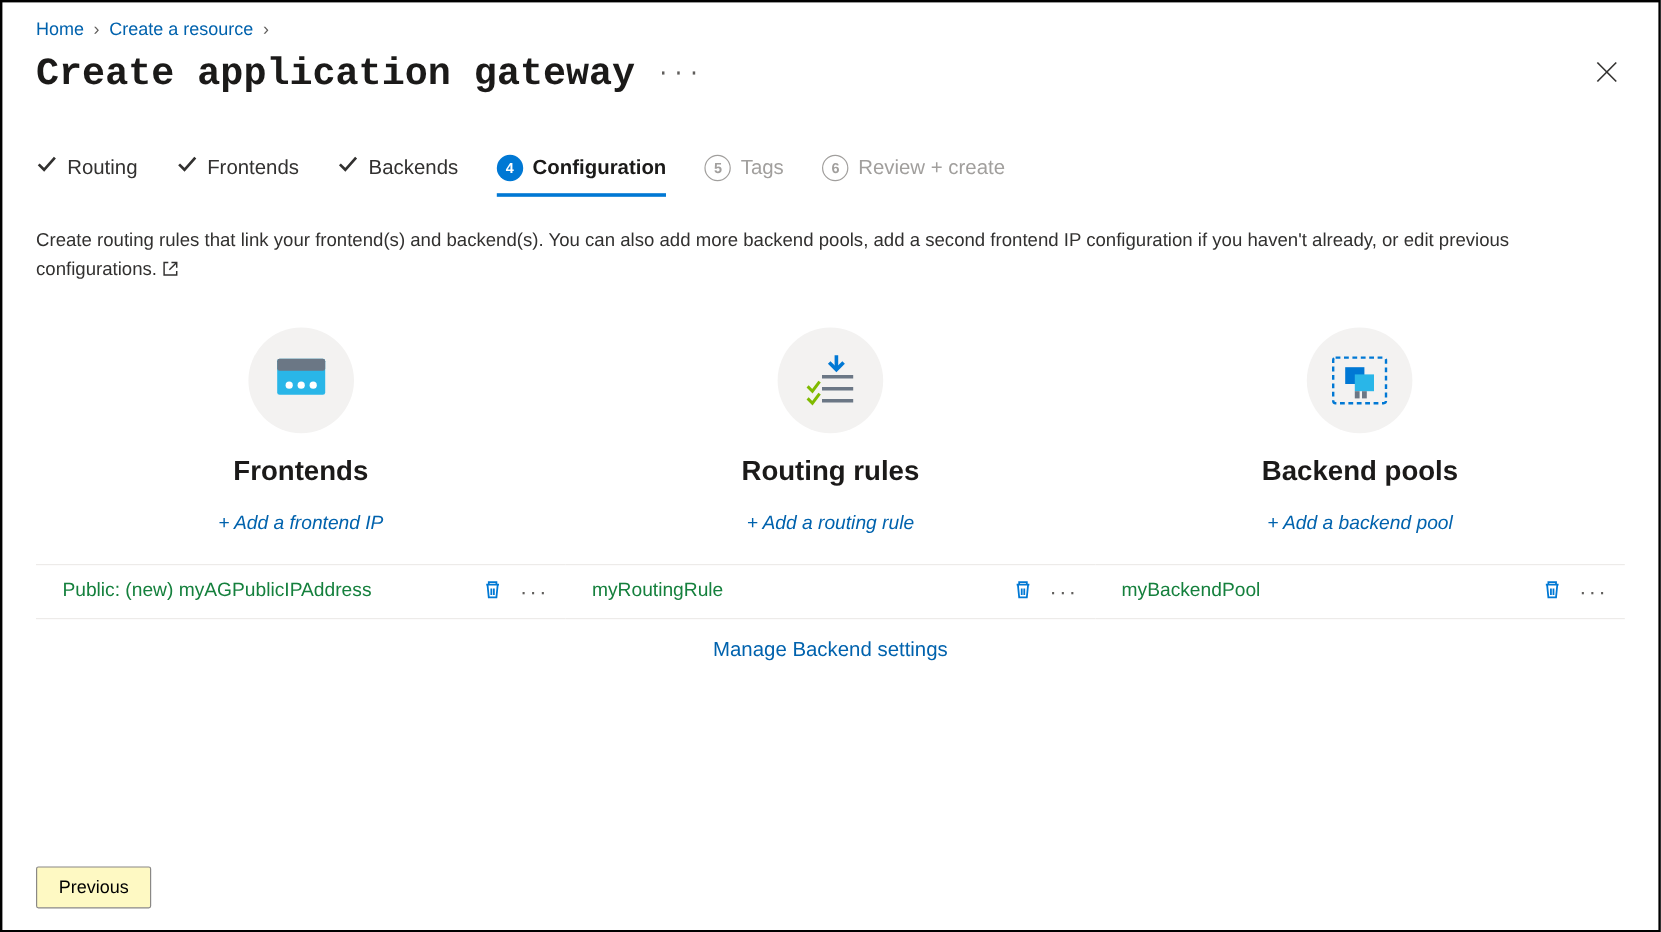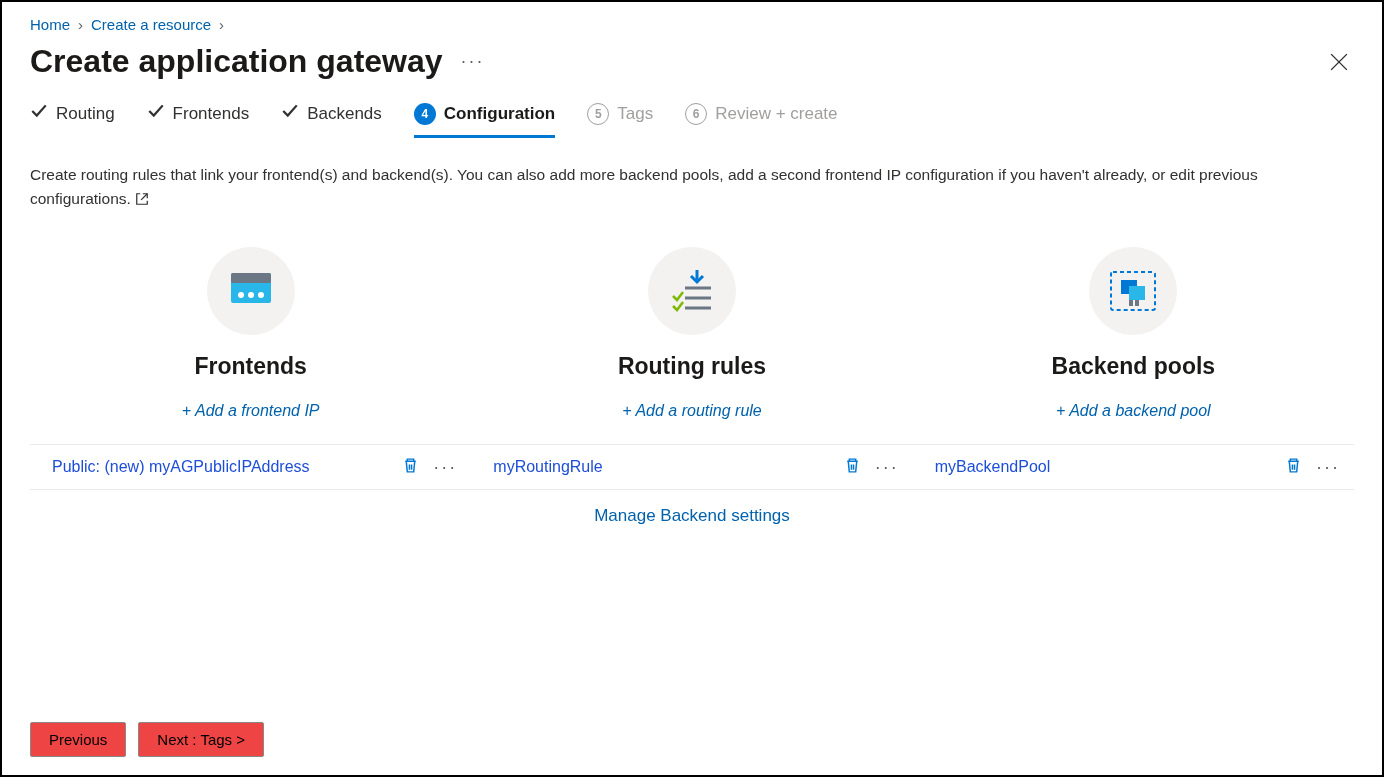--- a/index.html
+++ b/index.html
@@ -17,23 +17,24 @@
     display: flex;
     align-items: flex-end;
     gap: 8px;
     font-size: 15px;
     padding: 6px 0 10px 0;
   }
   .breadcrumb a { color: #0062ad; text-decoration: none; cursor: pointer; }
   .breadcrumb .sep { color: #605e5c; }
   .title-row {
     display: flex;
-    align-items: flex-end;
+    align-items: center;
     justify-content: space-between;
-    margin-bottom: 22px;
+    margin-bottom: 48px;
+    font-family: Liberation Mono, monospace;
   }
   .page-title {
     font-size: 32px;
     font-weight: 600;
     color: #1b1a19;
     margin: 0;
   }
   .title-left { display: flex; align-items: center; gap: 18px; }
   .title-more { color: #605e5c; font-size: 18px; letter-spacing: 2px; cursor: pointer; }
   .close-btn { background: none; border: none; cursor: pointer; padding: 6px; }
@@ -110,41 +111,41 @@
   }
   .item-row {
     width: 100%;
     display: flex;
     align-items: center;
     justify-content: space-between;
     padding: 10px 14px;
     border-bottom: 1px solid #edebe9;
     border-top: 1px solid #edebe9;
   }
-  .item-label { font-size: 16px; color: #1d4ed8; flex: 1; text-align: left; padding-left: 8px;}
+  .item-label { font-size: 16px; color: #15803d; flex: 1; text-align: left; padding-left: 8px;}
   .item-actions { display: flex; gap: 12px; align-items: center; }
   .icon-btn { background: none; border: none; cursor: pointer; padding: 2px; color: #0078d4; }
   .dots-btn { color: #605e5c; font-size: 18px; letter-spacing: 2px; cursor: pointer; }
 
   .manage-link {
     color: #0062ad;
     font-size: 17px;
     margin-top: 16px;
     cursor: pointer;
   }
 
   .footer {
     position: absolute;
     bottom: 18px;
     left: 28px;
     display: flex;
     gap: 12px;
   }
   .btn {
-    background: #ef4444;
+    background: #fef9c3;
     border: 1px solid #8a8886;
     padding: 8px 18px;
     font-size: 15px;
     font-family: inherit;
     cursor: pointer;
     border-radius: 2px;
   }
 </style>
 </head>
 <body>
@@ -289,14 +290,13 @@
             </svg>
         </button>
         <span class="dots-btn">···</span>
       </div>
     </div>
   </div>
 </div>
 
 <div class="footer">
   <button class="btn">Previous</button>
-  <button class="btn">Next : Tags &gt;</button>
 </div>
 
 </body></html>

